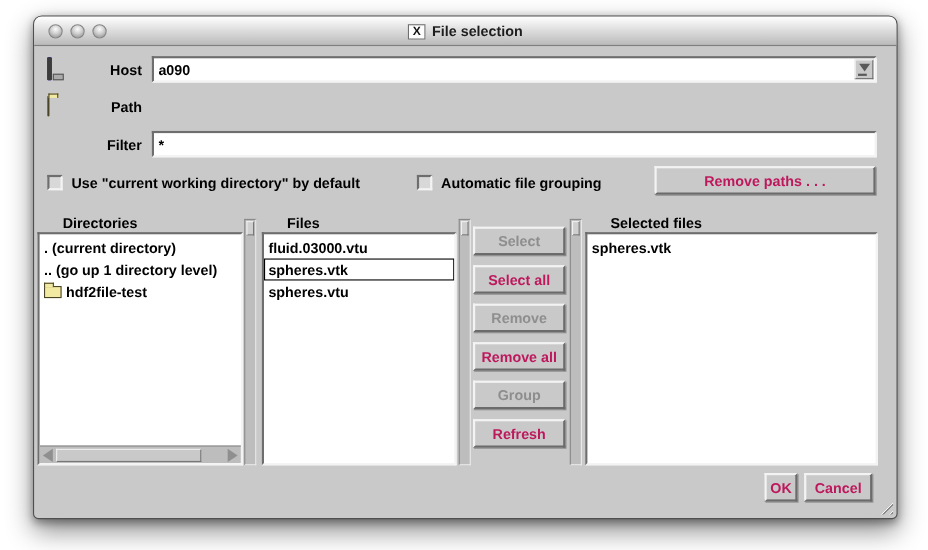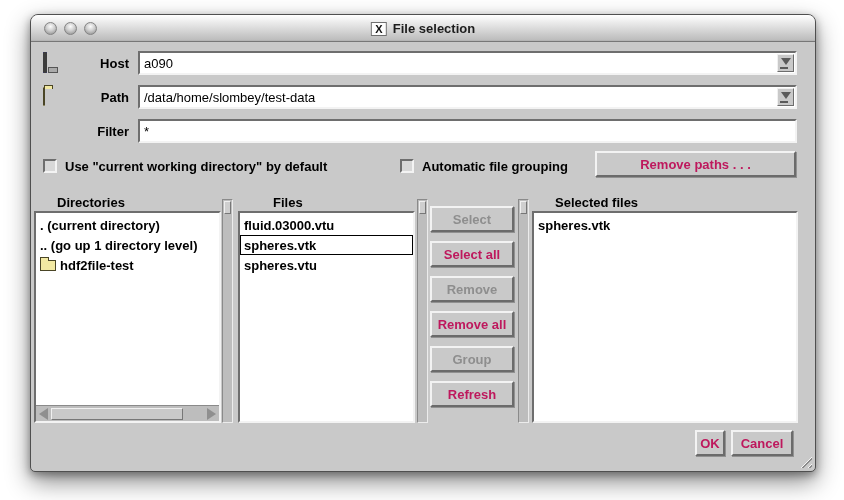--- a/index.html
+++ b/index.html
@@ -38,21 +38,21 @@
   .sunken{border:2px solid;border-color:#6e6e6e #f3f3f3 #f3f3f3 #6e6e6e;}
 
   
   .formrow{position:absolute;left:12px;right:18px;height:24px;display:flex;align-items:center;gap:9px;}
   .row-host{top:36px;} .row-path{top:70px;border-radius:12px;} .row-filter{top:104px;}
   .rowicon{width:19px;height:18px;position:relative;flex:0 0 19px;}
   .lbl{flex:0 0 58px;text-align:right;font-size:13px;font-weight:bold;color:#000;}
   .field{flex:1;height:24px;background:#fff;position:relative;display:flex;align-items:center;}
   .field input{
     border:none;outline:none;background:transparent;width:100%;height:100%;
-    font-size:13px;font-weight:normal;color:#000;padding:0 22px 0 4px;
+    font-size:13px;font-weight:bold;color:#000;padding:0 22px 0 4px;
   }
   .row-filter .field input{padding-right:4px;}
   .combo{
     position:absolute;right:1px;top:1px;bottom:1px;width:17px;
     background:#c9c9c9;border:1px solid;border-color:#f0f0f0 #6d6d6d #6d6d6d #f0f0f0;
     display:flex;flex-direction:column;align-items:center;justify-content:center;
   }
   .combo .tri{width:0;height:0;border-left:5px solid transparent;border-right:5px solid transparent;border-top:7px solid #5a5a5a;}
   .combo .dash{width:8px;height:2px;background:#5a5a5a;margin:2px 4px 0 0;align-self:flex-start;margin-left:2px;}
 
@@ -76,21 +76,21 @@
     background:#c9c9c9;border:2px solid;border-color:#f3f3f3 #6b6b6b #6b6b6b #f3f3f3;
     font-size:13px;font-weight:bold;color:#be185d;
     display:flex;align-items:center;justify-content:center;cursor:default;
     box-shadow:1px 1px 0 rgba(90,90,90,.5);
   }
   .btn.is-disabled{color:#8e8e8e;}
   .removepaths{position:absolute;left:552px;top:-2px;width:201px;height:26px;}
 
   
   .seclabel{position:absolute;top:180px;font-size:13px;font-weight:bold;color:#000;padding-left:23px;}
-  .lab-dirs{left:3px;} .lab-files{left:219px;} .lab-sel{left:501px;}
+  .lab-dirs{left:3px;} .lab-files{left:207px;} .lab-sel{left:501px;}
 
   .listbox{position:absolute;top:196px;height:212px;background:#fff;overflow:hidden;}
   .box-dirs{left:3px;width:187px;}
   .box-files{left:207px;width:177px;}
   .box-sel{left:501px;width:266px;}
   .listitems{padding:2px 0 0 0;}
   .litem{
     display:flex;align-items:center;gap:4px;height:20px;padding:0 3px;
     font-size:13px;font-weight:bold;color:#000;white-space:nowrap;overflow:hidden;
     border:1px solid transparent;
@@ -158,43 +158,36 @@
         <span class="combo">
           <span class="tri"></span>
           <span class="dash"></span>
         </span>
       </span>
     </div>
 
     <div class="formrow row-path">
       <span class="rowicon"><span class="folder"></span></span>
       <span class="lbl">Path</span>
-      <span class="field sunken">
-        <input value="/data/home/slombey/test-data" style="">
-        <span class="combo">
-          <span class="tri"></span>
-          <span class="dash"></span>
-        </span>
-      </span>
     </div>
 
     <div class="formrow row-filter">
       <span class="rowicon"></span>
       <span class="lbl">Filter</span>
       <span class="field sunken">
         <input value="*" style="">
       </span>
     </div>
 
     <div class="optrow">
       <div class="cbgroup" style="left:0;">
         <span class="cb"><span class="fill"></span></span>
         <span class="cblabel">Use "current working directory" by default</span>
       </div>
-      <div class="cbgroup" style="left:336px;margin-left:21px;">
+      <div class="cbgroup" style="left:336px;">
         <span class="cb"><span class="fill"></span></span>
         <span class="cblabel">Automatic file grouping</span>
       </div>
       <div class="btn removepaths">Remove paths . . .</div>
     </div>
 
     <div class="seclabel lab-dirs">Directories</div>
     <div class="seclabel lab-files">Files</div>
     <div class="seclabel lab-sel">Selected files</div>
 

